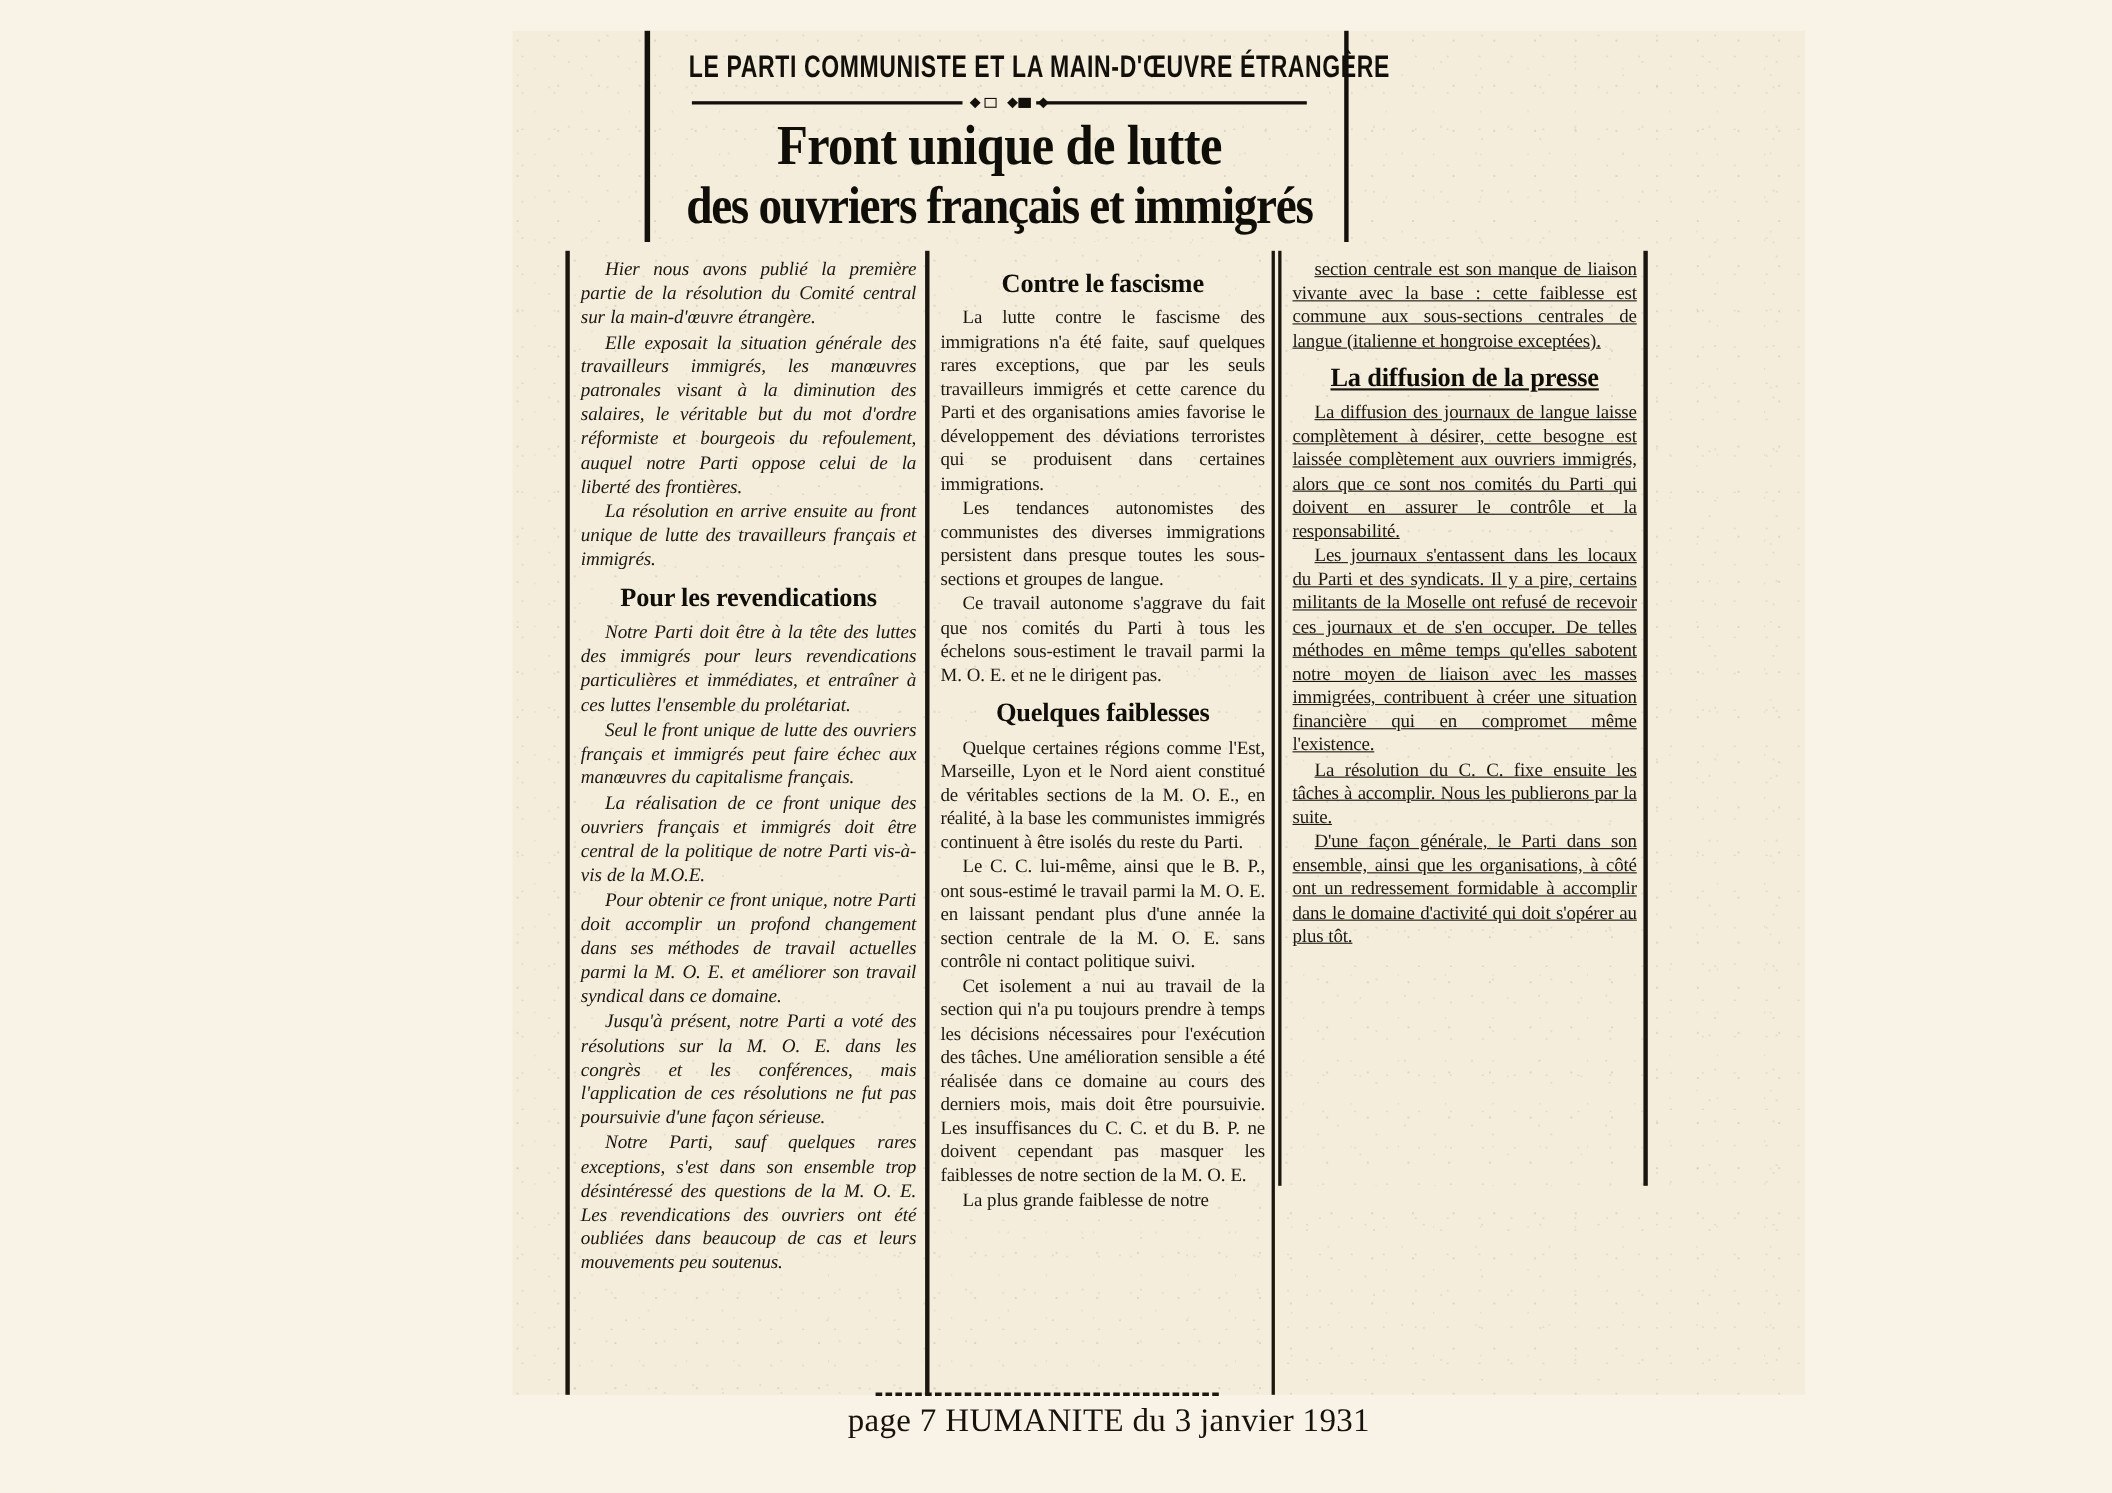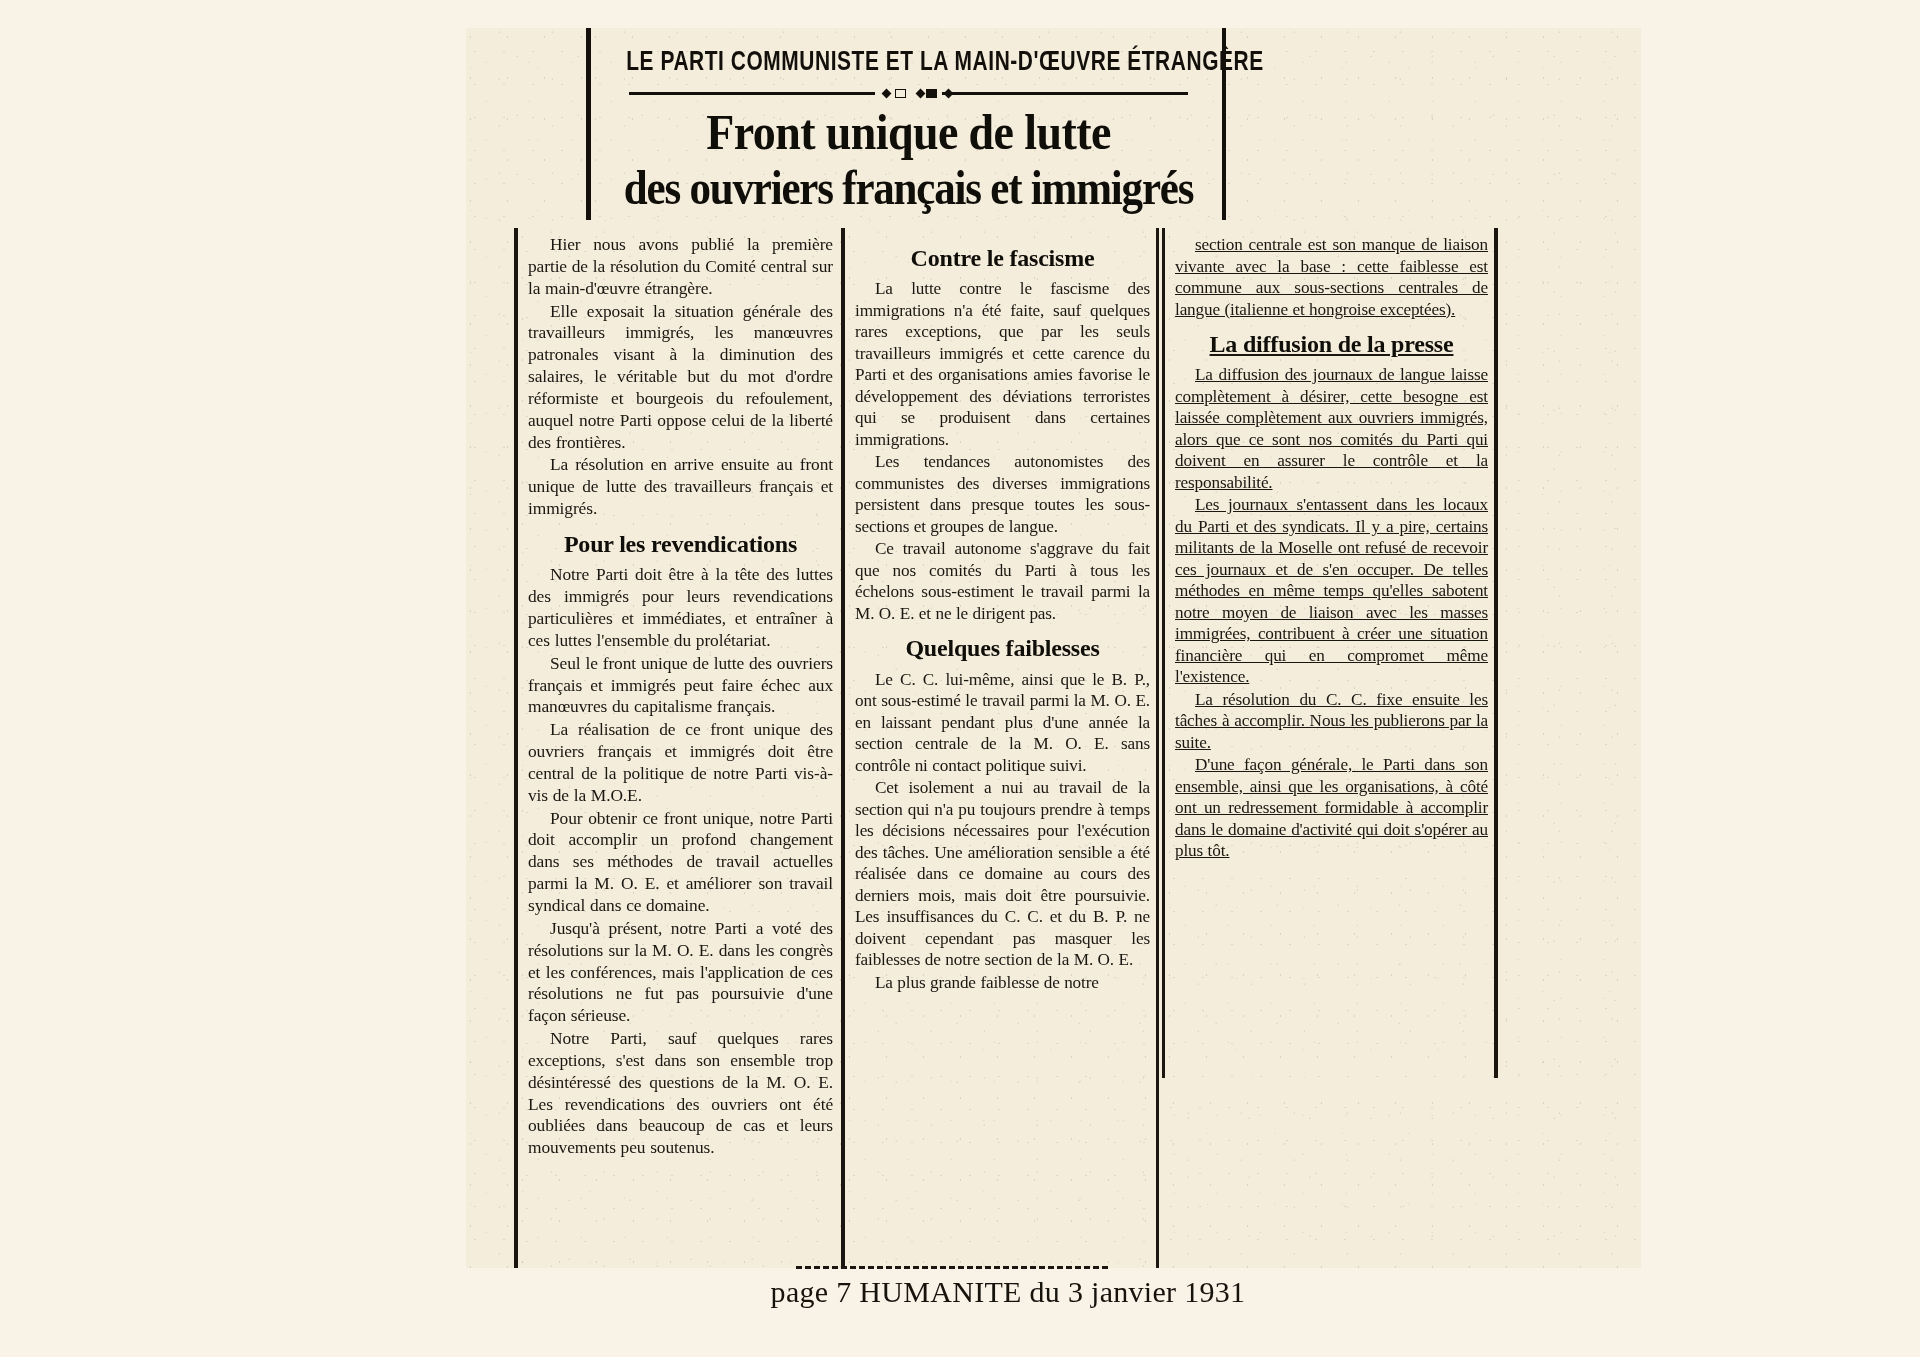--- a/index.html
+++ b/index.html
@@ -130,20 +130,21 @@
     padding: 6px 6px 0 10px;
     color: #1a1711;
   }
   #col1 { left: 0px;   width: 325px; height: 1040px; border-left: 4px solid #1b1710; border-right: 0; }
   #col2 { left: 327px; width: 318px; height: 1040px; border-left: 4px solid #1b1710; border-right: 3px solid #1b1710; }
   #col3 { left: 648px; width: 336px; height: 850px;  border-left: 3px solid #1b1710; border-right: 4px solid #1b1710; text-decoration: underline; }
 
   
   #col1 p {
     margin: 0 0 1px 0;
+    font-style: italic;
     font-size: 17.4px;
     line-height: 1.255;
     text-align: justify;
     text-indent: 22px;
     letter-spacing: -0.1px;
     word-spacing: 0.5px;
   }
   
   #col2 p, #col3 p {
     margin: 0 0 1px 0;
@@ -228,20 +229,21 @@
           <p>Pour obtenir ce front unique, notre Parti doit accomplir un profond changement dans ses méthodes de travail actuelles parmi la M. O. E. et améliorer son travail syndical dans ce domaine.</p>
           <p>Jusqu'à présent, notre Parti a voté des résolutions sur la M. O. E. dans les congrès et les conférences, mais l'application de ces résolutions ne fut pas poursuivie d'une façon sérieuse.</p>
           <p>Notre Parti, sauf quelques rares exceptions, s'est dans son ensemble trop désintéressé des questions de la M. O. E. Les revendications des ouvriers ont été oubliées dans beaucoup de cas et leurs mouvements peu soutenus.</p>
         </div>
       <div id="col2" class="col paper">
           <h2 class="sec">Contre le fascisme</h2>
           <p>La lutte contre le fascisme des immigrations n'a été faite, sauf quelques rares exceptions, que par les seuls travailleurs immigrés et cette carence du Parti et des organisations amies favorise le développement des déviations terroristes qui se produisent dans certaines immigrations.</p>
           <p>Les tendances autonomistes des communistes des diverses immigrations persistent dans presque toutes les sous-sections et groupes de langue.</p>
           <p>Ce travail autonome s'aggrave du fait que nos comités du Parti à tous les échelons sous-estiment le travail parmi la M. O. E. et ne le dirigent pas.</p>
           <h2 class="sec">Quelques faiblesses</h2>
+          <p>Quelque certaines régions comme l'Est, Marseille, Lyon et le Nord aient constitué de véritables sections de la M. O. E., en réalité, à la base les communistes immigrés continuent à être isolés du reste du Parti.</p>
           <p>Le C. C. lui-même, ainsi que le B. P., ont sous-estimé le travail parmi la M. O. E. en laissant pendant plus d'une année la section centrale de la M. O. E. sans contrôle ni contact politique suivi.</p>
           <p>Cet isolement a nui au travail de la section qui n'a pu toujours prendre à temps les décisions nécessaires pour l'exécution des tâches. Une amélioration sensible a été réalisée dans ce domaine au cours des derniers mois, mais doit être poursuivie. Les insuffisances du C. C. et du B. P. ne doivent cependant pas masquer les faiblesses de notre section de la M. O. E.</p>
           <p>La plus grande faiblesse de notre</p>
         </div>
       <div id="col3" class="col paper">
           <p>section centrale est son manque de liaison vivante avec la base : cette faiblesse est commune aux sous-sections centrales de langue (italienne et hongroise exceptées).</p>
           <h2 class="sec">La diffusion de la presse</h2>
           <p>La diffusion des journaux de langue laisse complètement à désirer, cette besogne est laissée complètement aux ouvriers immigrés, alors que ce sont nos comités du Parti qui doivent en assurer le contrôle et la responsabilité.</p>
           <p>Les journaux s'entassent dans les locaux du Parti et des syndicats. Il y a pire, certains militants de la Moselle ont refusé de recevoir ces journaux et de s'en occuper. De telles méthodes en même temps qu'elles sabotent notre moyen de liaison avec les masses immigrées, contribuent à créer une situation financière qui en compromet même l'existence.</p>
           <p>La résolution du C. C. fixe ensuite les tâches à accomplir. Nous les publierons par la suite.</p>

